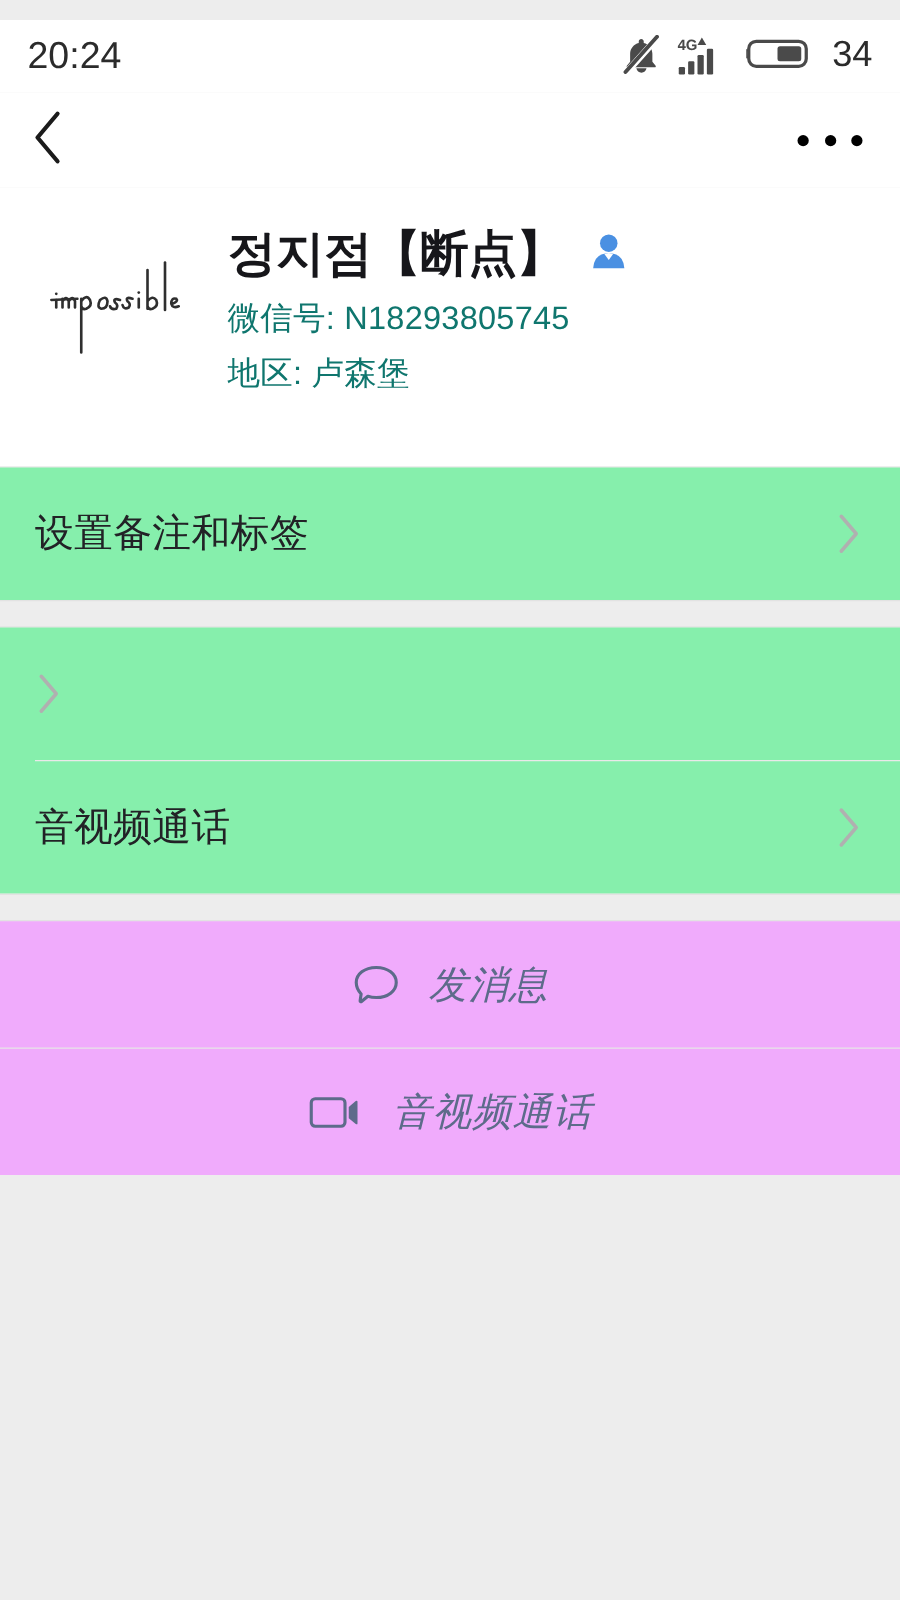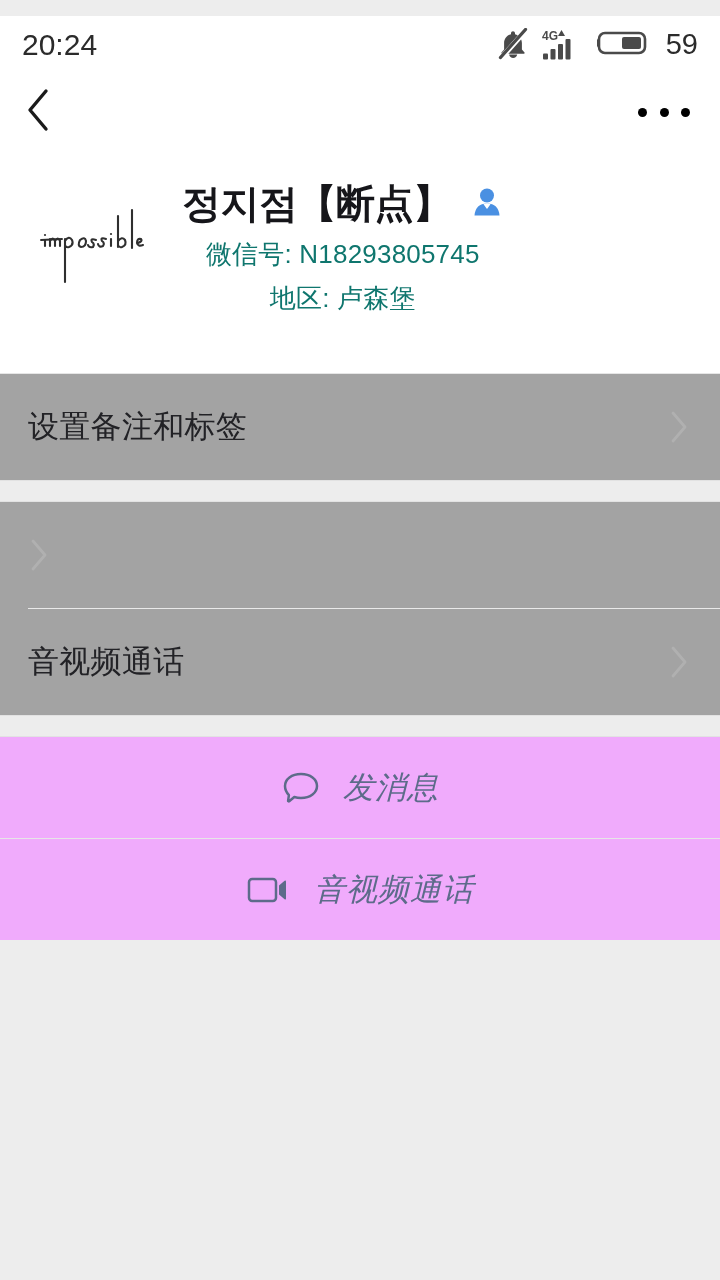--- a/index.html
+++ b/index.html
@@ -94,21 +94,20 @@
     background: #ffffff;
     flex: 0 0 128px;
     display: flex;
     align-items: center;
     justify-content: center;
     overflow: hidden;
   }
   .profile-info {
     margin-left: 26px;
     padding-top: 4px;
-    text-align: center;
   }
   .name-line {
     display: flex;
     align-items: center;
   }
   .profile-name {
     font-size: 39px;
     font-weight: bold;
     color: #16161a;
     line-height: 1.12;
@@ -139,21 +138,21 @@
   .gap-band {
     height: 22px;
     background: #ededed;
     border-top: 1px solid #e2e2e2;
     border-bottom: 1px solid #e2e2e2;
     box-sizing: border-box;
   }
 
   
   .list-block {
-    background: #a3a3a3;
+    background: #86efac;
   }
   .list-row {
     height: 106px;
     display: flex;
     align-items: center;
     justify-content: space-between;
     padding: 0 30px 0 28px;
     box-sizing: border-box;
     cursor: pointer;
   }
@@ -229,21 +228,21 @@
       </span>
 
       <span>
         <svg class="icon-battery" width="54" height="30" viewBox="0 0 54 30">
           <rect x="2" y="5" width="46" height="20" rx="6" ry="6" fill="none" stroke="#4a4a4a" stroke-width="2.6"></rect>
           <rect x="25" y="9" width="19" height="12" rx="2" fill="#4a4a4a"></rect>
           <path d="M0.6 11.5 Q-0.6 15 0.6 18.5" fill="none" stroke="#4a4a4a" stroke-width="2"></path>
         </svg>
       </span>
 
-      <span class="battery-pct">59</span>
+      <span class="battery-pct">34</span>
     </div>
   </div>
 
   <div class="nav-bar">
     <div class="nav-back">
       <span>
         <svg width="30" height="46" viewBox="0 0 30 46">
           <polyline points="22,4 6,23 22,42" fill="none" stroke="#1b1b1b" stroke-width="3.4" stroke-linecap="round" stroke-linejoin="round"></polyline>
         </svg>
       </span>

